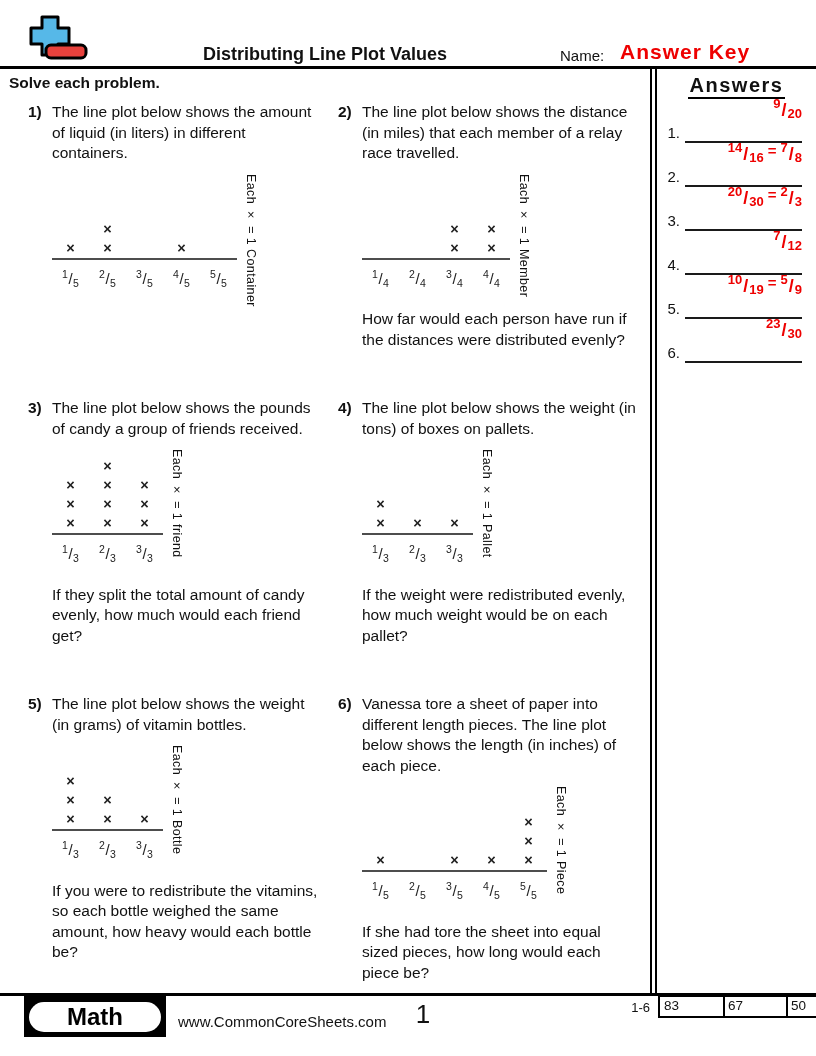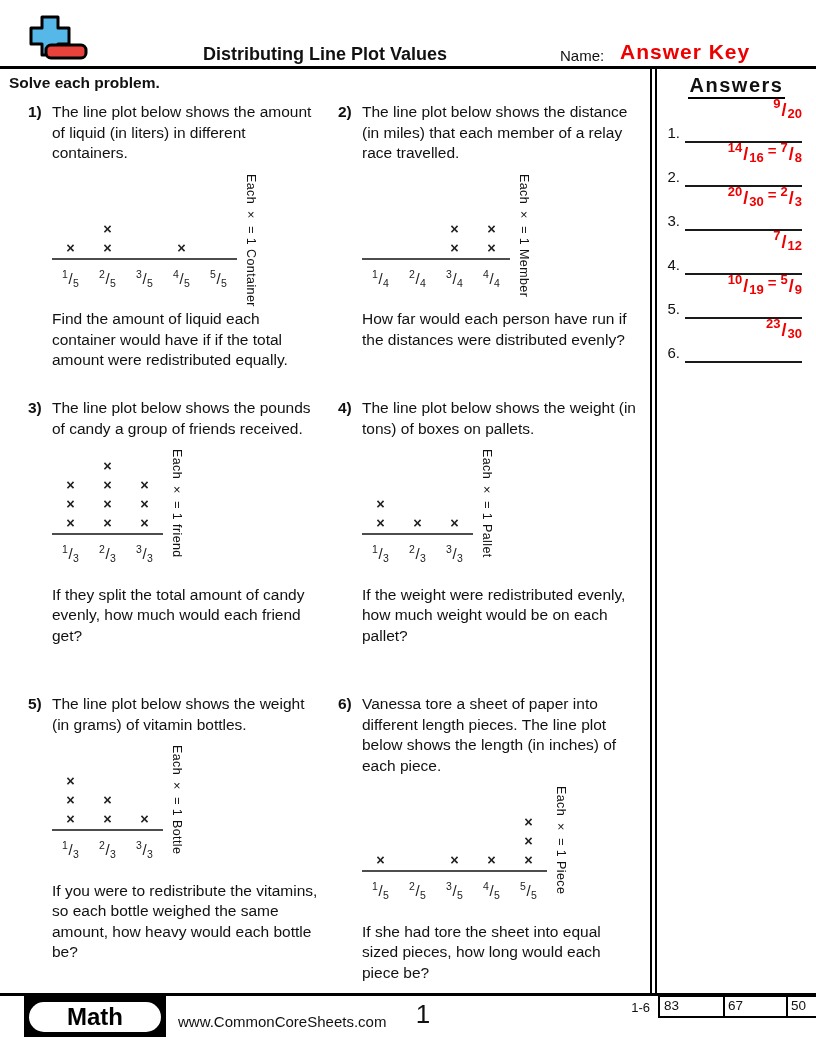--- a/index.html
+++ b/index.html
@@ -119,21 +119,20 @@
           <div class="labels">
               <div class="lab"><span class="fr-n">1</span><span class="fr-s">/</span><span class="fr-d">5</span></div>
               <div class="lab"><span class="fr-n">2</span><span class="fr-s">/</span><span class="fr-d">5</span></div>
               <div class="lab"><span class="fr-n">3</span><span class="fr-s">/</span><span class="fr-d">5</span></div>
               <div class="lab"><span class="fr-n">4</span><span class="fr-s">/</span><span class="fr-d">5</span></div>
               <div class="lab"><span class="fr-n">5</span><span class="fr-s">/</span><span class="fr-d">5</span></div>
             </div>
         </div>
         <div class="unit">Each × = 1 Container</div>
       </div>
-      <p class="question">Find the amount of liquid each container would have if if the total amount were redistributed equally.</p>
     </div>
   </div>
 
   <div class="problem">
     <div class="pnum">2)</div>
     <div class="pbody">
       <p class="intro">The line plot below shows the distance (in miles) that each member of a relay race travelled.</p>
       <div class="plot">
         <div class="plot-body">
           <div class="cols">

